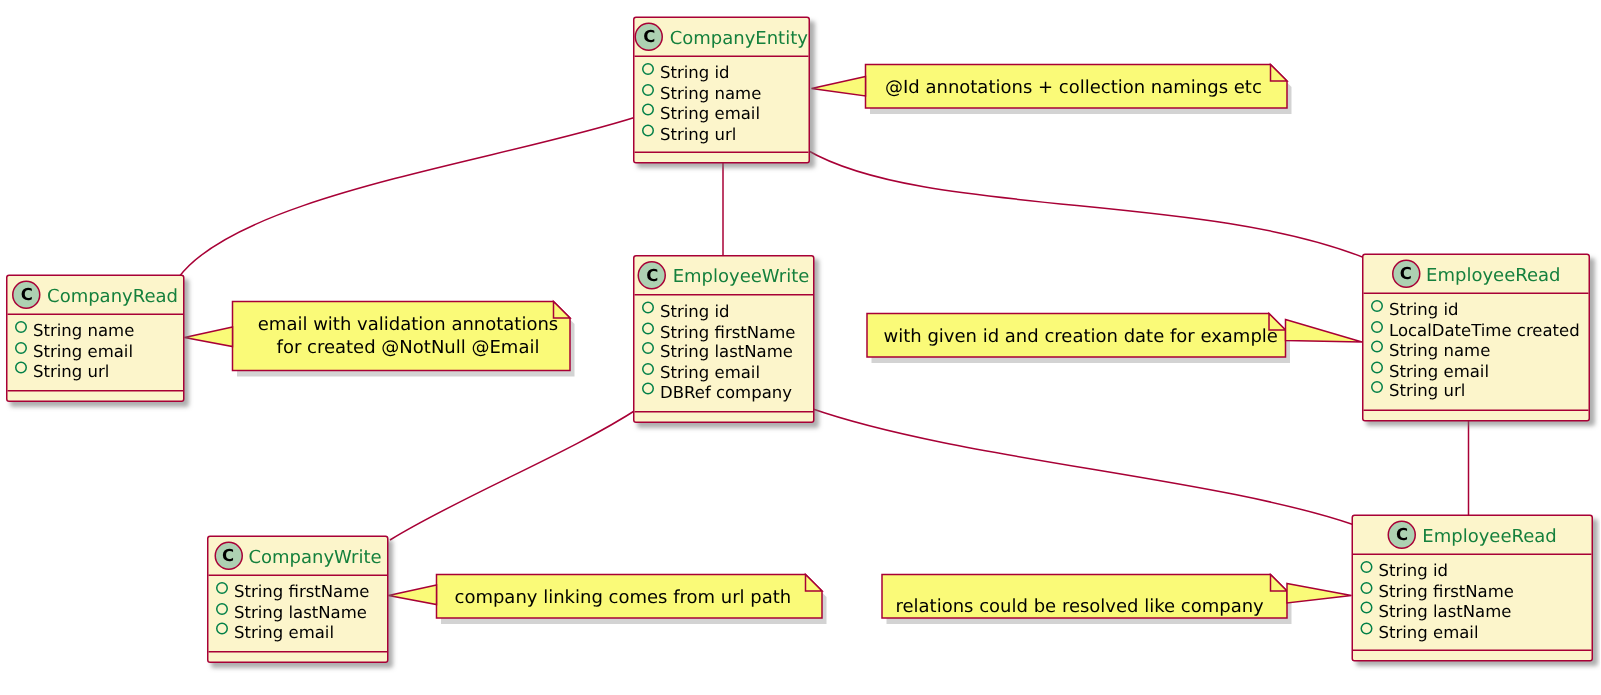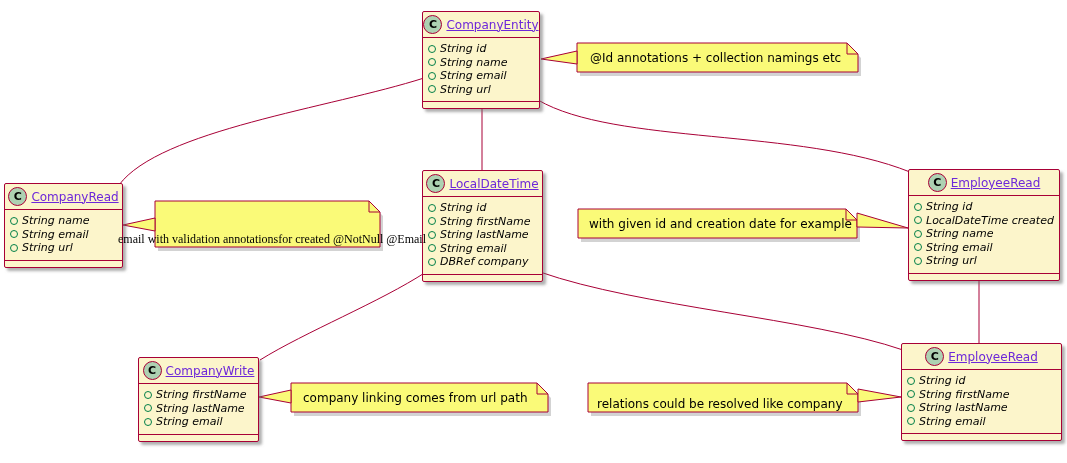--- a/index.html
+++ b/index.html
@@ -10,33 +10,33 @@
   
   .uml-class{position:absolute;box-sizing:border-box;background:#FCF5CB;
              border:1.5px solid #A80036;border-radius:2px;
              box-shadow:3px 3px 3px rgba(110,110,110,.55);}
   .class-header{display:flex;align-items:center;justify-content:center;gap:4px;
                 padding:3px 4px;border-bottom:1px solid #A80036;}
   .class-icon{flex:0 0 auto;width:17px;height:17px;border-radius:50%;
               background:#ADD1B2;border:1.5px solid #A80036;color:#000;
               display:flex;align-items:center;justify-content:center;
               font-weight:bold;font-size:11px;line-height:1;}
-  .class-title{font-size:12px;color:#6d28d9;white-space:nowrap;text-decoration:underline;}
+  .class-title{font-size:12px;color:#15803d;white-space:nowrap;}
   .class-fields{padding:4px 4px 5px 5px;border-bottom:1px solid #A80036;}
-  .frow{display:flex;align-items:center;gap:4px;white-space:nowrap;
-        font-size:11px;line-height:13.5px;color:#000;font-style:italic;}
+  .frow{display:flex;align-items:flex-start;gap:4px;white-space:nowrap;
+        font-size:11px;line-height:13.5px;color:#000;}
   .fdot{flex:0 0 auto;width:6px;height:6px;border-radius:50%;
         border:1.5px solid #038048;background:transparent;}
   .class-footer{height:6px;}
 
   
   .note-text{position:absolute;display:flex;align-items:center;
              font-size:12px;color:#000;white-space:nowrap;}
-  .note-text.two{flex-direction:row;align-items:flex-end;
-                 justify-content:center;line-height:15px;font-family:Liberation Serif, serif;}
+  .note-text.two{flex-direction:column;align-items:center;
+                 justify-content:center;line-height:15px;}
 </style>
 </head>
 <body>
 
 <div class="canvas">
 
   <svg class="underlay" width="1067" height="463" viewBox="0 0 1067 463">
 
     <path d="M424,78 C330,108 160,130 119,185" stroke="#A80036" stroke-width="1" fill="none"></path>
     <path d="M482,100 L482,175" stroke="#A80036" stroke-width="1" fill="none"></path>
@@ -117,21 +117,21 @@
           <span class="fdot"></span>
           <span>String url</span>
         </div>
     </div>
     <div class="class-footer"></div>
   </div>
 
   <div class="uml-class" style="left:422px;top:170px;width:121px">
     <div class="class-header">
       <span class="class-icon">C</span>
-      <span class="class-title">LocalDateTime</span>
+      <span class="class-title">EmployeeWrite</span>
     </div>
     <div class="class-fields">
       <div class="frow">
           <span class="fdot"></span>
           <span>String id</span>
         </div>
       <div class="frow">
           <span class="fdot"></span>
           <span>String firstName</span>
         </div>

